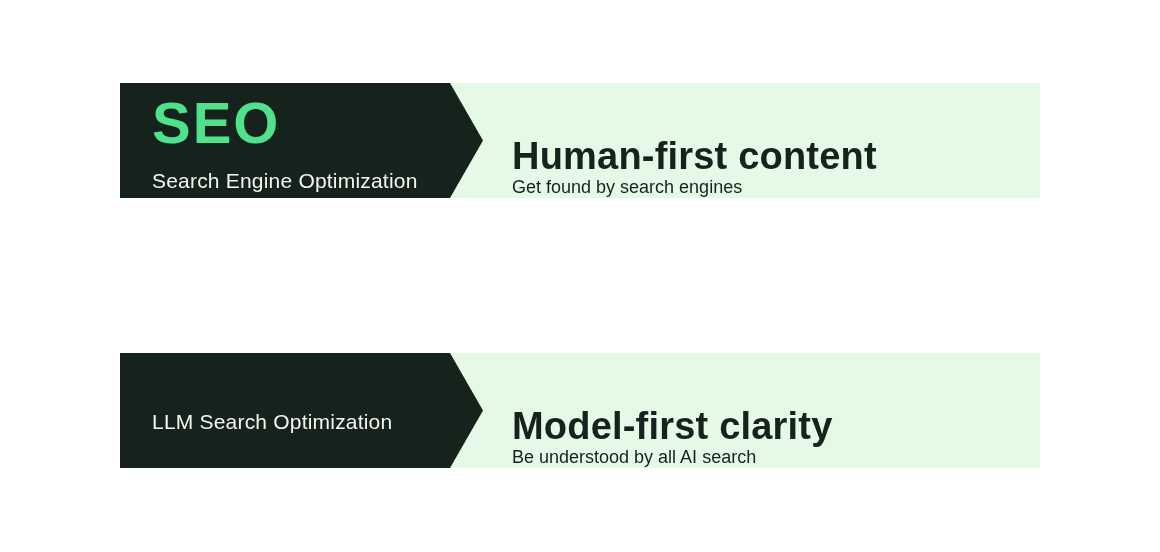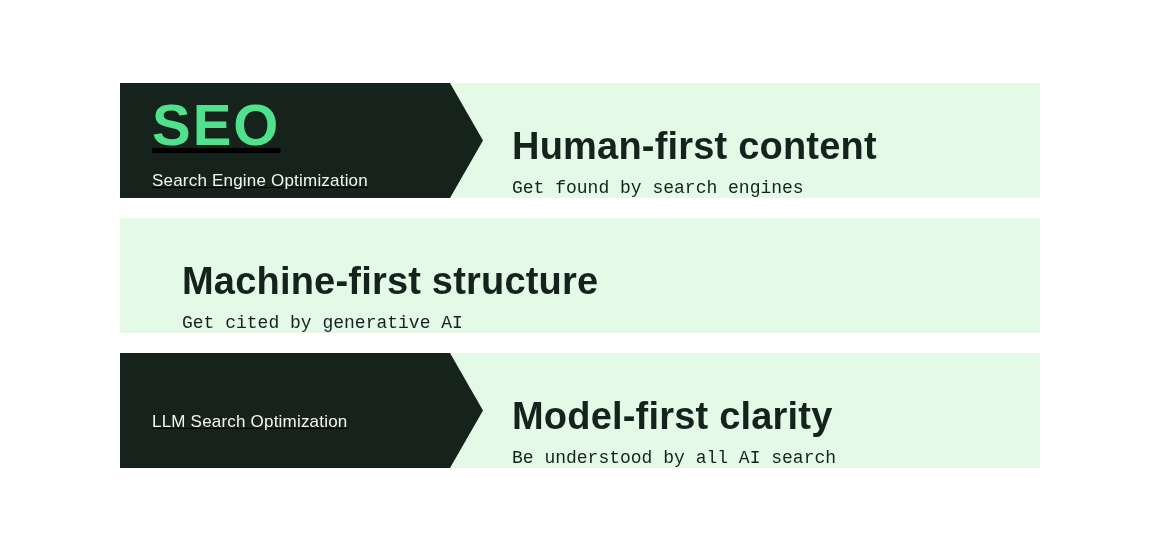--- a/index.html
+++ b/index.html
@@ -33,41 +33,40 @@
     position: relative;
     width: 330px;
     height: 100%;
     background: var(--label-bg);
     display: flex;
     flex-direction: column;
     justify-content: center;
     padding-left: 32px;
     padding-top: 6px;
     z-index: 2;
-    text-decoration: underline;
   }
   .arrow-tip {
     position: absolute;
     left: 100%;
     top: 0;
     width: 33px;
     height: 100%;
     background: var(--label-bg);
     clip-path: polygon(0 0, 100% 50%, 0 100%);
   }
   .acronym {
     color: var(--accent);
     font-size: 58px;
     font-weight: bold;
     line-height: 1;
     letter-spacing: 2px;
   }
   .full-name {
     color: var(--label-sub);
-    font-size: 17px;
+    font-size: 21px;
     font-weight: 400;
     margin-top: 17px;
     letter-spacing: 0.2px;
   }
   .panel {
     flex: 1;
     height: 100%;
     background: var(--panel-bg);
     display: flex;
     flex-direction: column;
@@ -79,46 +78,40 @@
     color: var(--heading);
     font-size: 38px;
     font-weight: bold;
     line-height: 1.05;
     letter-spacing: 0.2px;
   }
   .description {
     color: var(--heading);
     font-size: 18px;
     font-weight: 400;
-    margin-top: 11px;
-    font-family: Liberation Mono, monospace;
   }
 </style>
 </head>
 <body style="background: rgb(255, 255, 255);">
 
 <div class="canvas">
 
   <div class="row">
     <div class="term-label">
       <div class="acronym">SEO</div>
       <div class="full-name">Search Engine Optimization</div>
       <div class="arrow-tip"></div>
     </div>
     <div class="panel">
       <div class="heading">Human-first content</div>
       <div class="description">Get found by search engines</div>
     </div>
   </div>
 
   <div class="row">
-    <div class="panel">
-      <div class="heading">Machine-first structure</div>
-      <div class="description">Get cited by generative AI</div>
-    </div>
   </div>
 
   <div class="row">
     <div class="term-label">
       <div class="full-name">LLM Search Optimization</div>
       <div class="arrow-tip"></div>
     </div>
     <div class="panel">
       <div class="heading">Model-first clarity</div>
       <div class="description">Be understood by all AI search</div>

